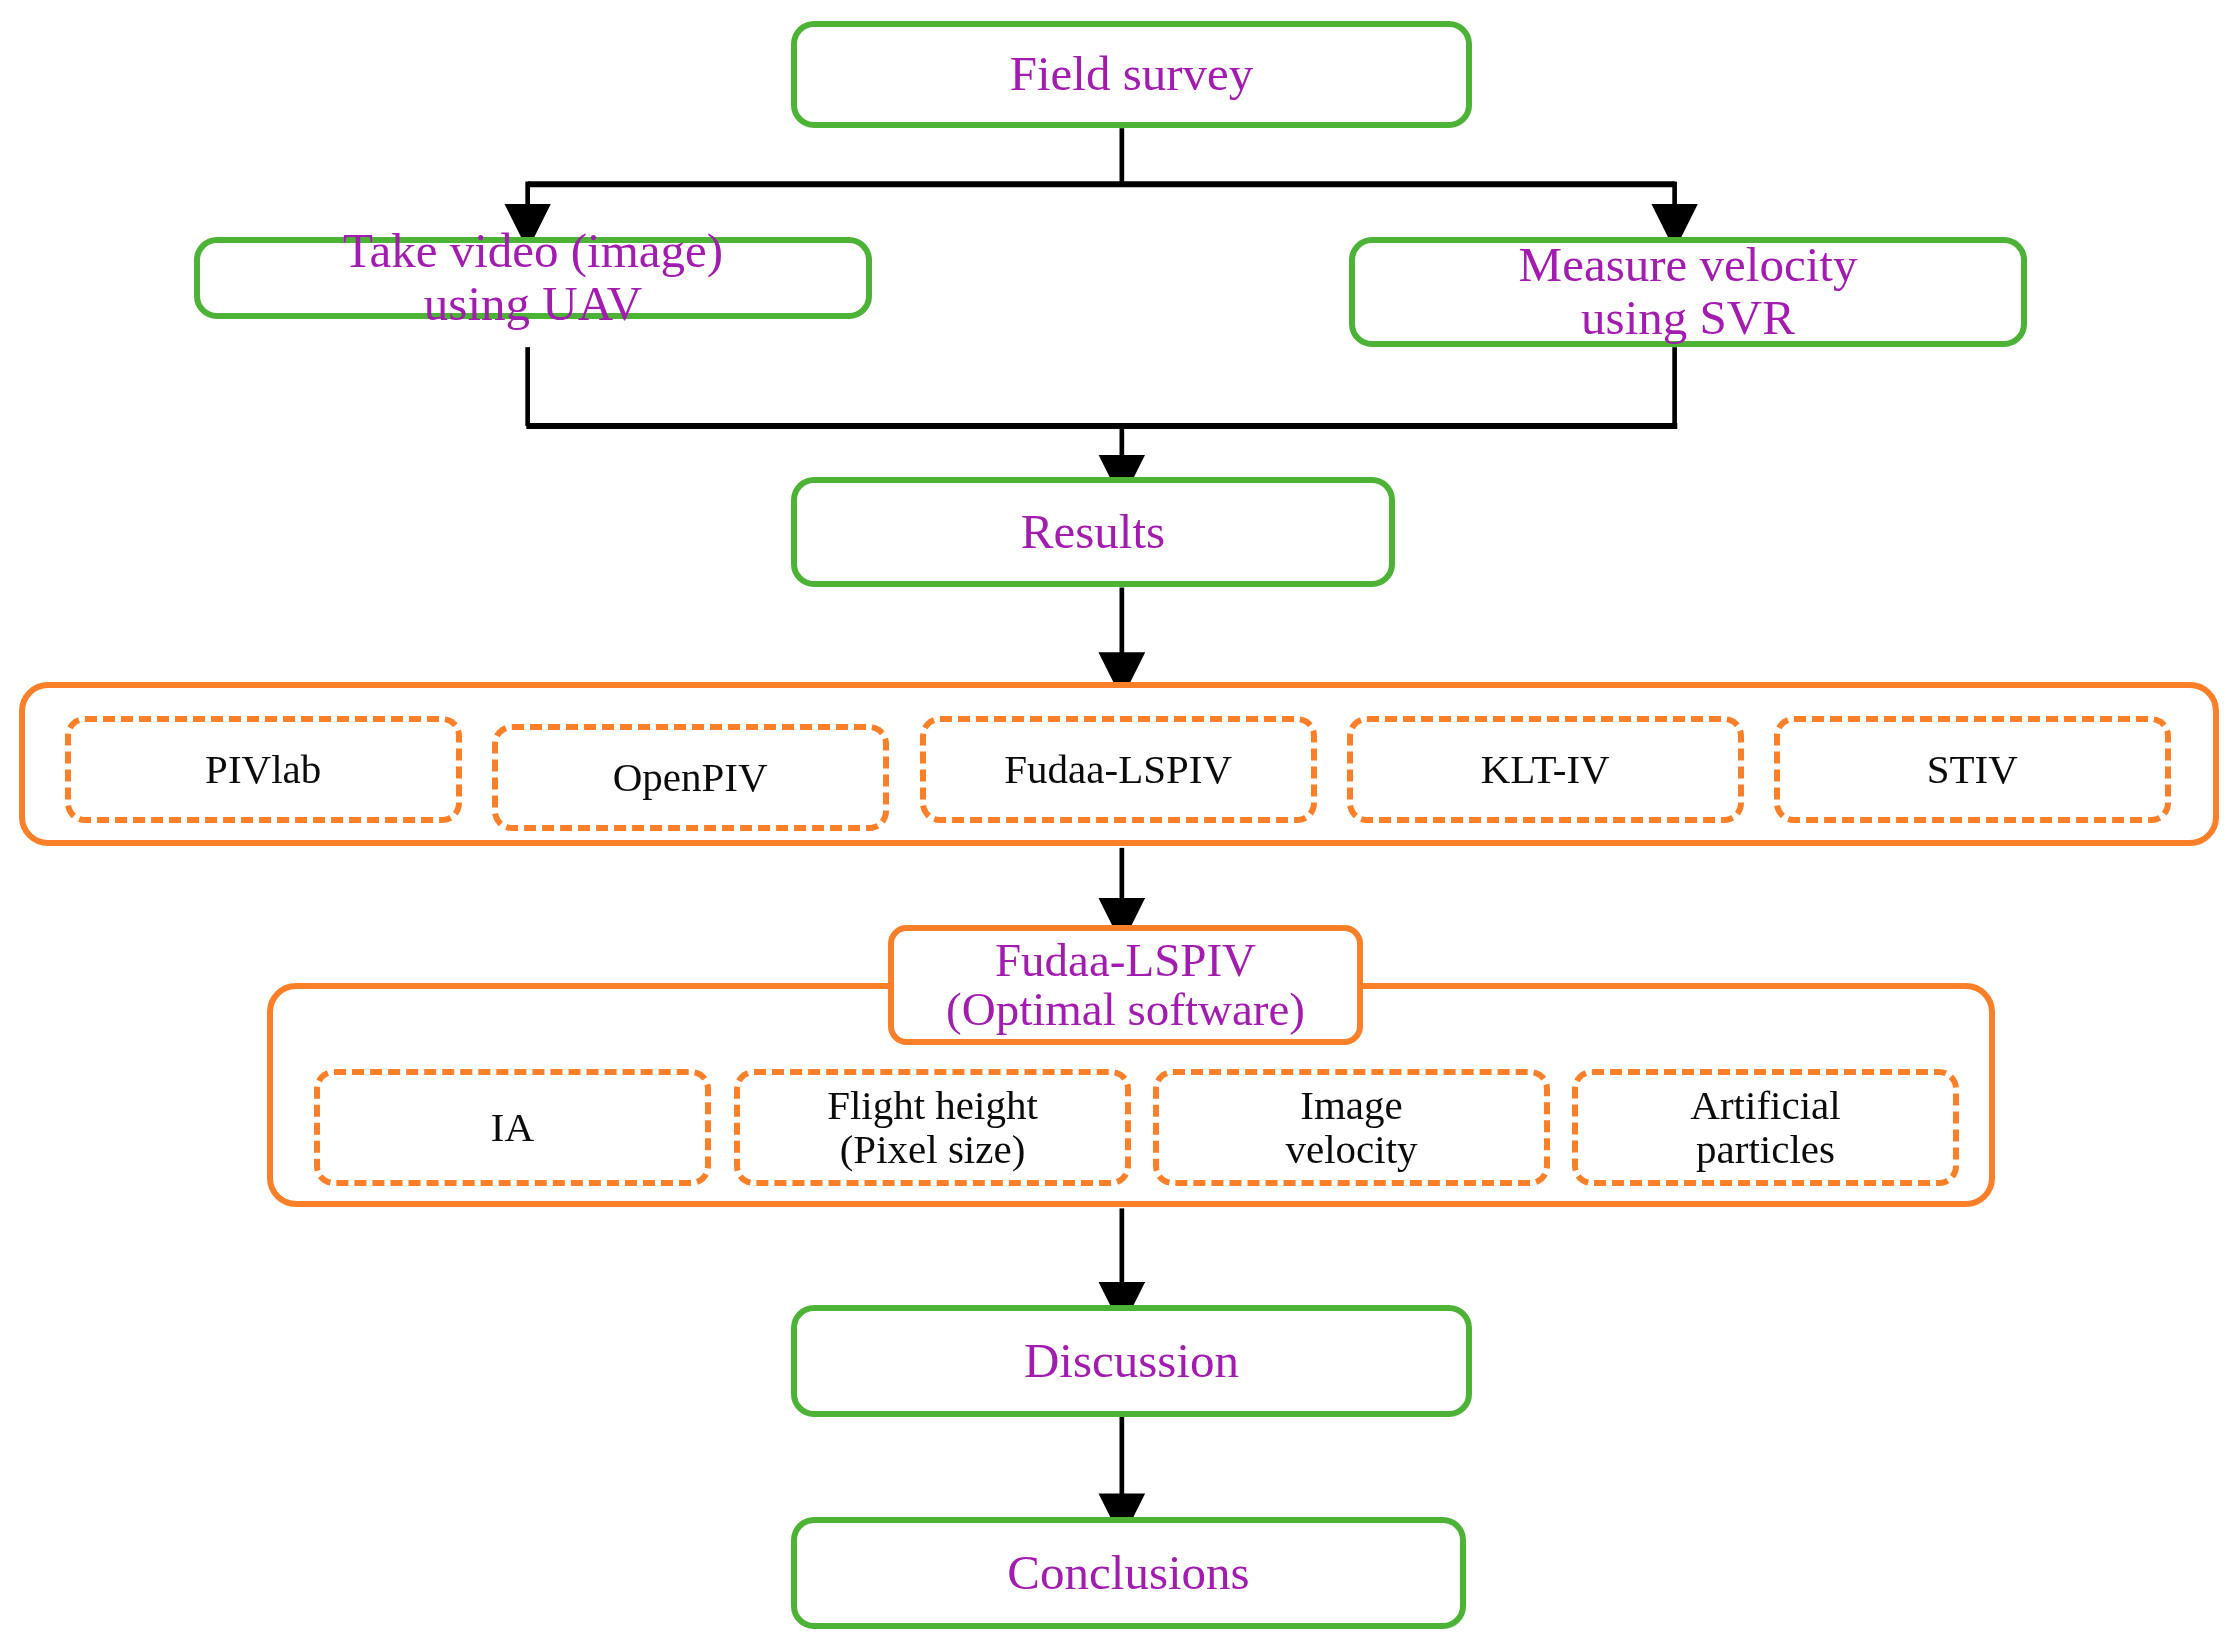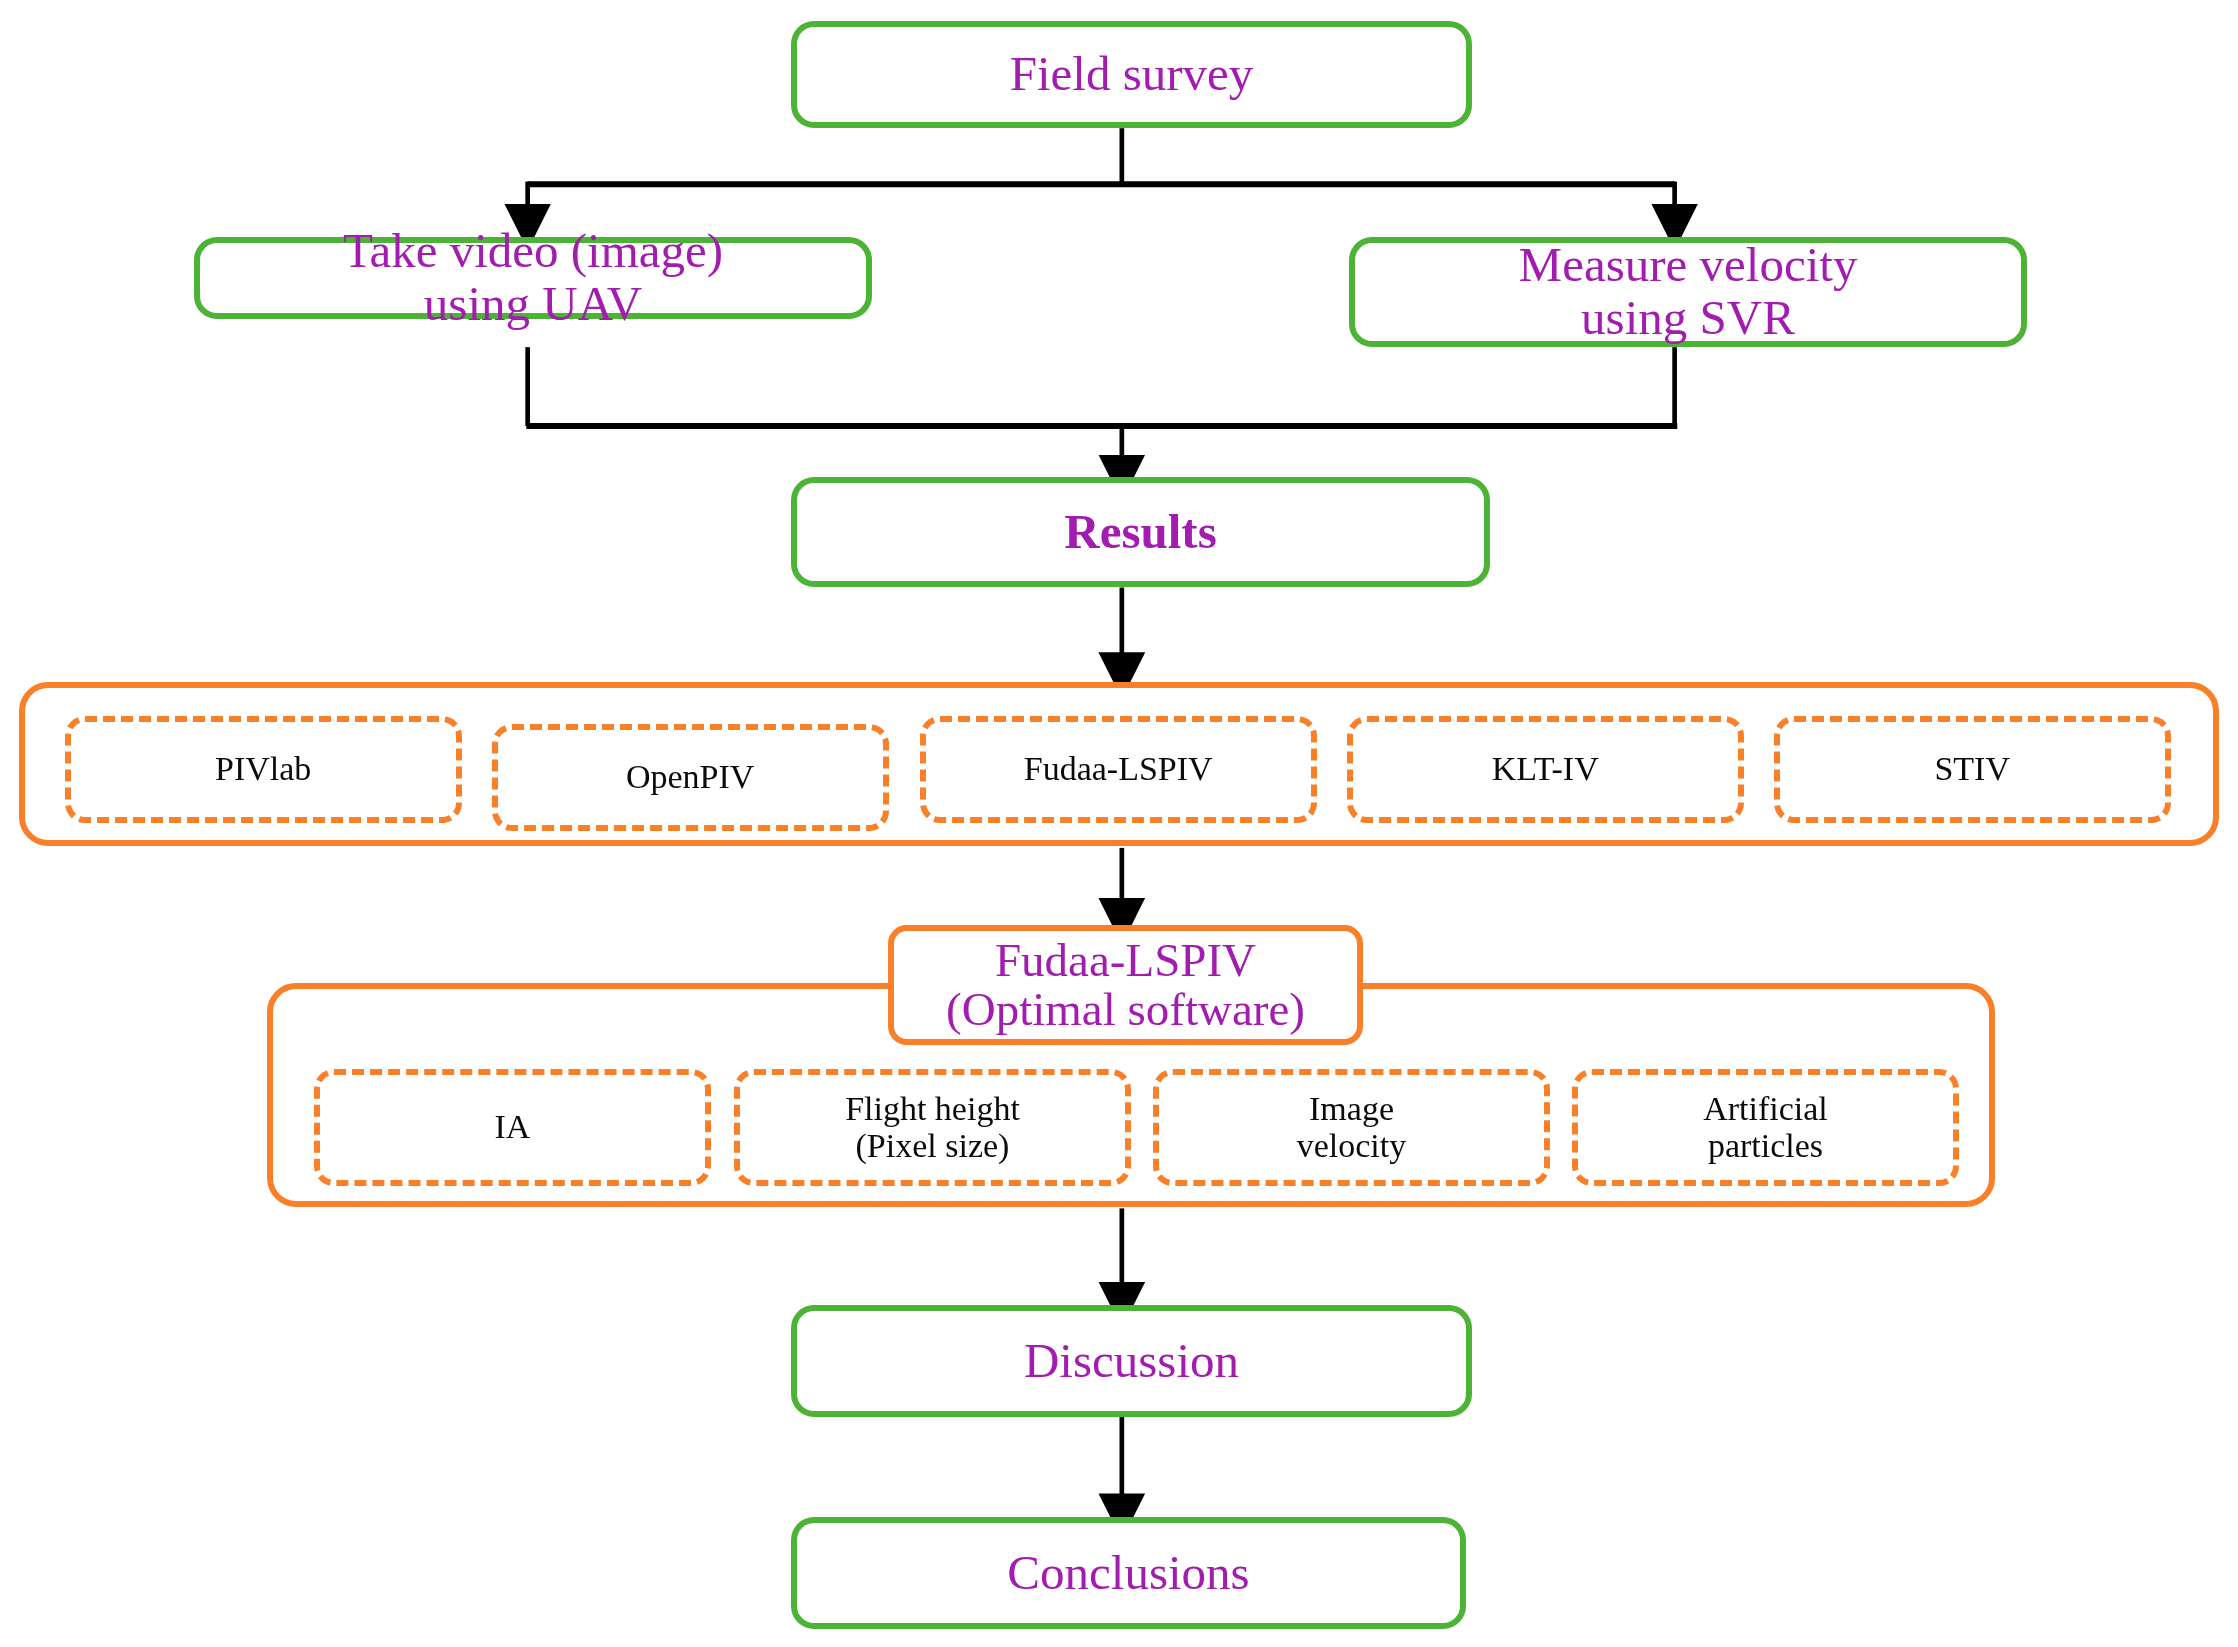--- a/index.html
+++ b/index.html
@@ -52,21 +52,21 @@
     position: absolute;
     box-sizing: border-box;
     border: 6px dashed #F97F28;
     border-radius: 20px;
     background: #ffffff;
     display: flex;
     align-items: center;
     justify-content: center;
     text-align: center;
     color: #0b0b0b;
-    font-size: 34px;
+    font-size: 41px;
     line-height: 1.06;
     white-space: pre-line;
   }
   .orange-box {
     border: 6px solid #F97F28;
     border-radius: 18.7px;
     font-size: 47px;
     line-height: 1.04;
   }
   .z-top { z-index: 40; }
@@ -105,21 +105,21 @@
   </svg>
 
   <div class="node green-box z-mid" style="left:791px; top:21.4px; width:681px; height:107px;">Field survey</div>
 
   <div class="node green-box z-mid" style="left:194px; top:237px; width:678px; height:82px;">Take video (image)
 using UAV</div>
 
   <div class="node green-box z-mid" style="left:1349px; top:237px; width:678px; height:110px;">Measure velocity
 using SVR</div>
 
-  <div class="node green-box z-mid" style="left:791px; top:477px; width:699px; height:110px;font-weight:bold;">Results</div>
+  <div class="node green-box z-mid" style="left:791px; top:477px; width:604px; height:110px;">Results</div>
 
   <div class="orange-container z-low" style="left:18.7px; top:682px; width:2200px; height:164px;">
     <div class="dashed-box" style="left:40px; top:28px; width:397px; height:107px;">PIVlab</div>
     <div class="dashed-box" style="left:467px; top:36px; width:397px; height:107px;">OpenPIV</div>
     <div class="dashed-box" style="left:895px; top:28px; width:397px; height:107px;">Fudaa-LSPIV</div>
     <div class="dashed-box" style="left:1322px; top:28px; width:397px; height:107px;">KLT-IV</div>
     <div class="dashed-box" style="left:1749px; top:28px; width:397px; height:107px;">STIV</div>
   </div>
 
   <div class="orange-container z-low" style="left:267px; top:983px; width:1728px; height:224px;padding-left:44px;">

